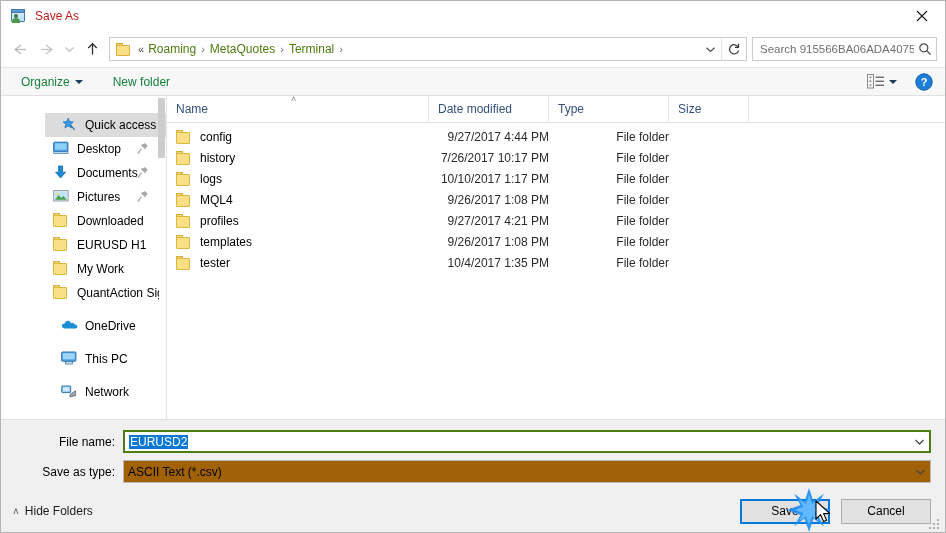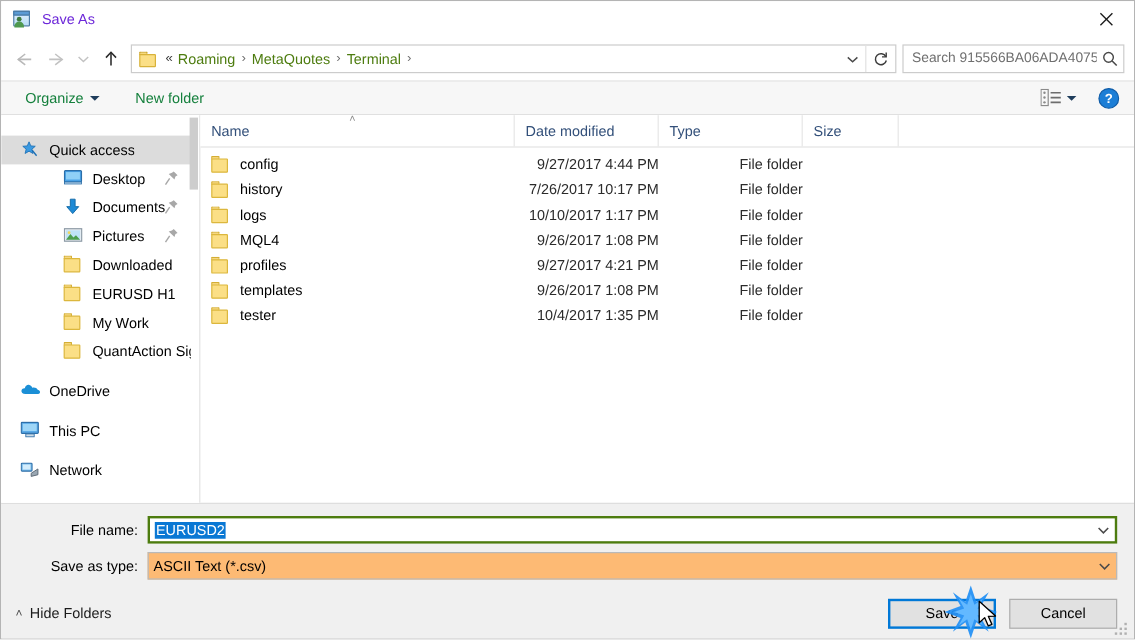--- a/index.html
+++ b/index.html
@@ -61,21 +61,21 @@
   }
   .title-icon .person-body {
     position: absolute; left: 2px; top: 10px;
     width: 8px; height: 5px;
     border-radius: 4px 4px 0 0;
     background: #4f994f;
   }
   .title-text {
     margin-left: 9px;
     font-size: 12px;
-    color: #6d28d9;
+    color: #b91c1c;
   }
   .close-btn {
     position: absolute;
     right: 0; top: 0;
     width: 46px; height: 30px;
     display: flex; align-items: center; justify-content: center;
     cursor: default;
   }
   .close-btn svg { display: block; }
 
@@ -250,21 +250,21 @@
     align-items: center;
     padding-left: 22px;
     box-sizing: border-box;
     font-size: 12px;
     color: #000000;
     position: relative;
     width: 158px;
   }
   .side-item.selected { background: #dcdcdc; }
   .side-item.lvl2 { padding-left: 52px; }
-  .side-item.root { padding-left: 16px; margin-top: 9px; }
+  .side-item.root { padding-left: 16px; margin-top: 9px; margin-left: 44px; }
   .side-ico {
     width: 17px; height: 16px;
     margin-right: 7px;
     flex: 0 0 auto;
     position: relative;
   }
   .side-label { white-space: nowrap; overflow: hidden; }
   .pin {
     position: absolute;
     right: 10px; top: 5px;
@@ -384,21 +384,21 @@
     flex: 1 1 auto;
     height: 23px;
     margin-right: 14px;
     display: flex;
     align-items: center;
     box-sizing: border-box;
     background: #ffffff;
     border: 1px solid #8d8d8d;
   }
   .combo.focused { border: 2px solid #4d7c0f; }
-  .combo.readonly { background: #fdba74; border: 1px solid #b9b9b9; }
+  .combo.readonly { background: #a16207; border: 1px solid #b9b9b9; }
   .combo-value {
     flex: 1 1 auto;
     padding-left: 4px;
     font-size: 12px;
     white-space: nowrap;
     overflow: hidden;
   }
   .combo-value .sel {
     background: #0a78d4;
     color: #ffffff;

